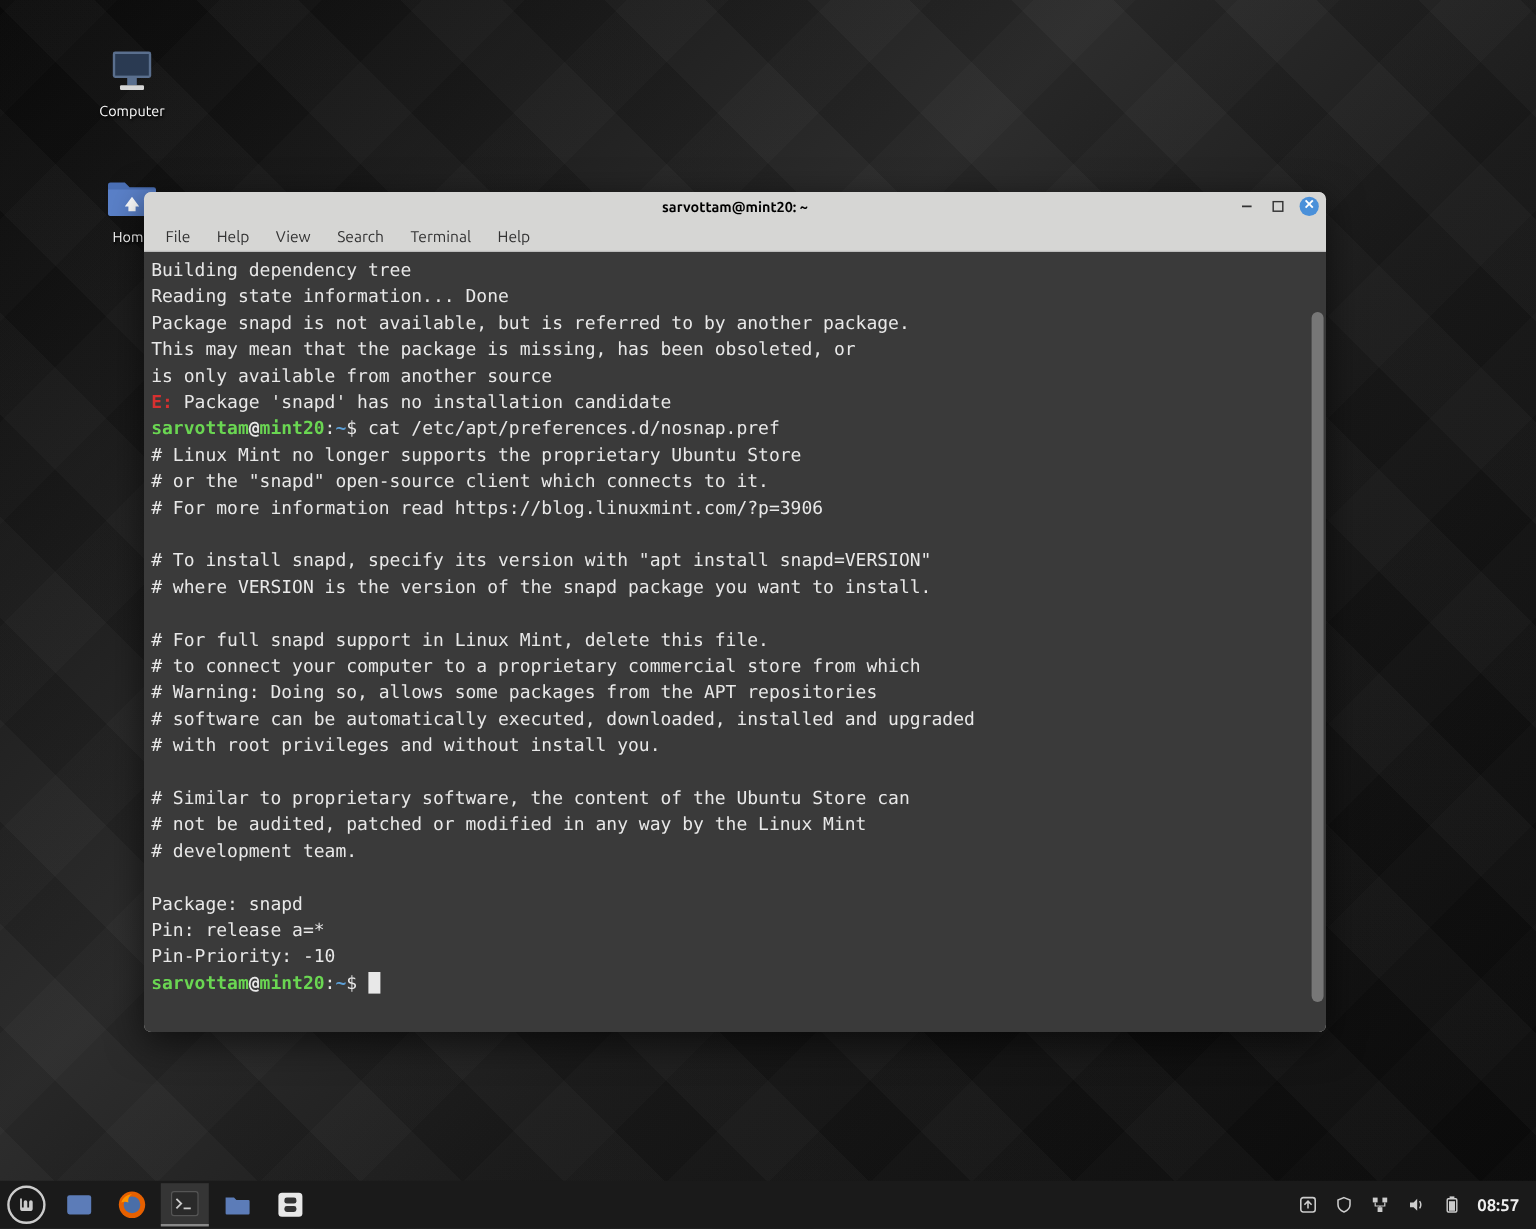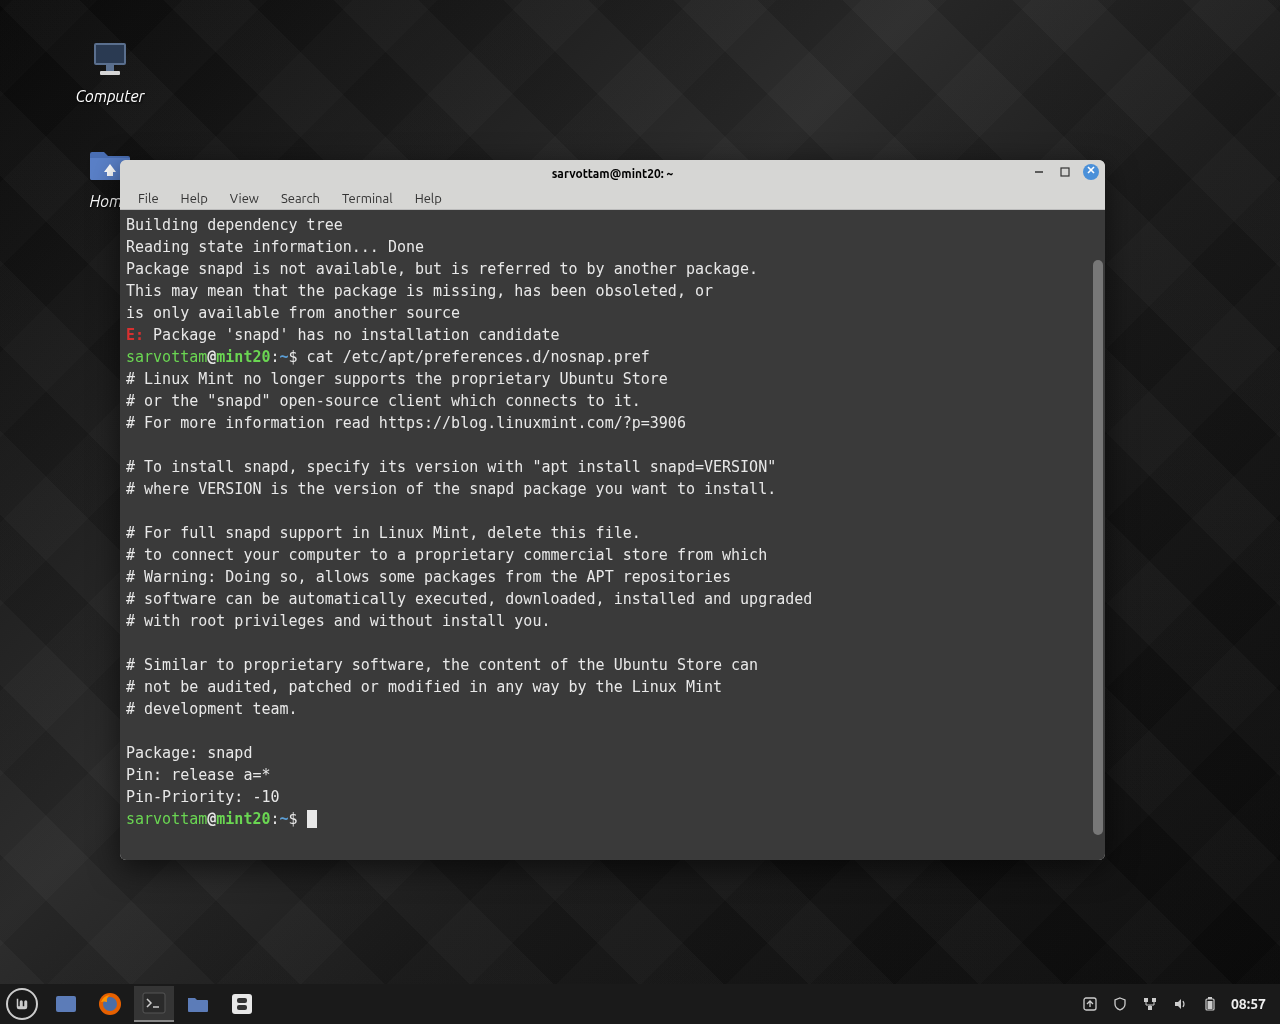--- a/index.html
+++ b/index.html
@@ -31,23 +31,22 @@
       text-align: center;
       cursor: pointer;
     }
     .desktop-icon .icon-img {
       width: 48px;
       height: 48px;
       margin: 0 auto 4px;
     }
     .desktop-icon .label {
       color: #fff;
-      font-size: 16px;
+      font-size: 12px;
       text-shadow: 1px 1px 2px #000;
-      font-style: italic;
     }
     .computer-icon-svg {
       display: block;
     }
     .folder-icon-svg {
       display: block;
     }
     
     .terminal-window {
       position: absolute;
@@ -130,21 +129,21 @@
       line-height: 22px;
       color: #e8e8e8;
       overflow-y: auto;
       position: relative;
     }
     .terminal-body::-webkit-scrollbar { width: 12px; }
     .terminal-body::-webkit-scrollbar-track { background: #3a3a3a; }
     .terminal-body::-webkit-scrollbar-thumb { background: #666; border-radius: 6px; }
     .term-line { white-space: pre-wrap; }
     .t-error { color: #d73030; font-weight: bold; }
-    .t-user { color: #6ad652; font-weight: normal; }
+    .t-user { color: #6ad652; font-weight: bold; }
     .t-host { color: #6ad652; font-weight: bold; }
     .t-at { color: #e8e8e8; font-weight: bold; }
     .t-path { color: #5c9fd6; font-weight: bold; }
     .t-cmd { color: #e8e8e8; }
     .cursor-block {
       display: inline-block;
       width: 10px;
       height: 18px;
       background: #e8e8e8;
       vertical-align: text-bottom;

